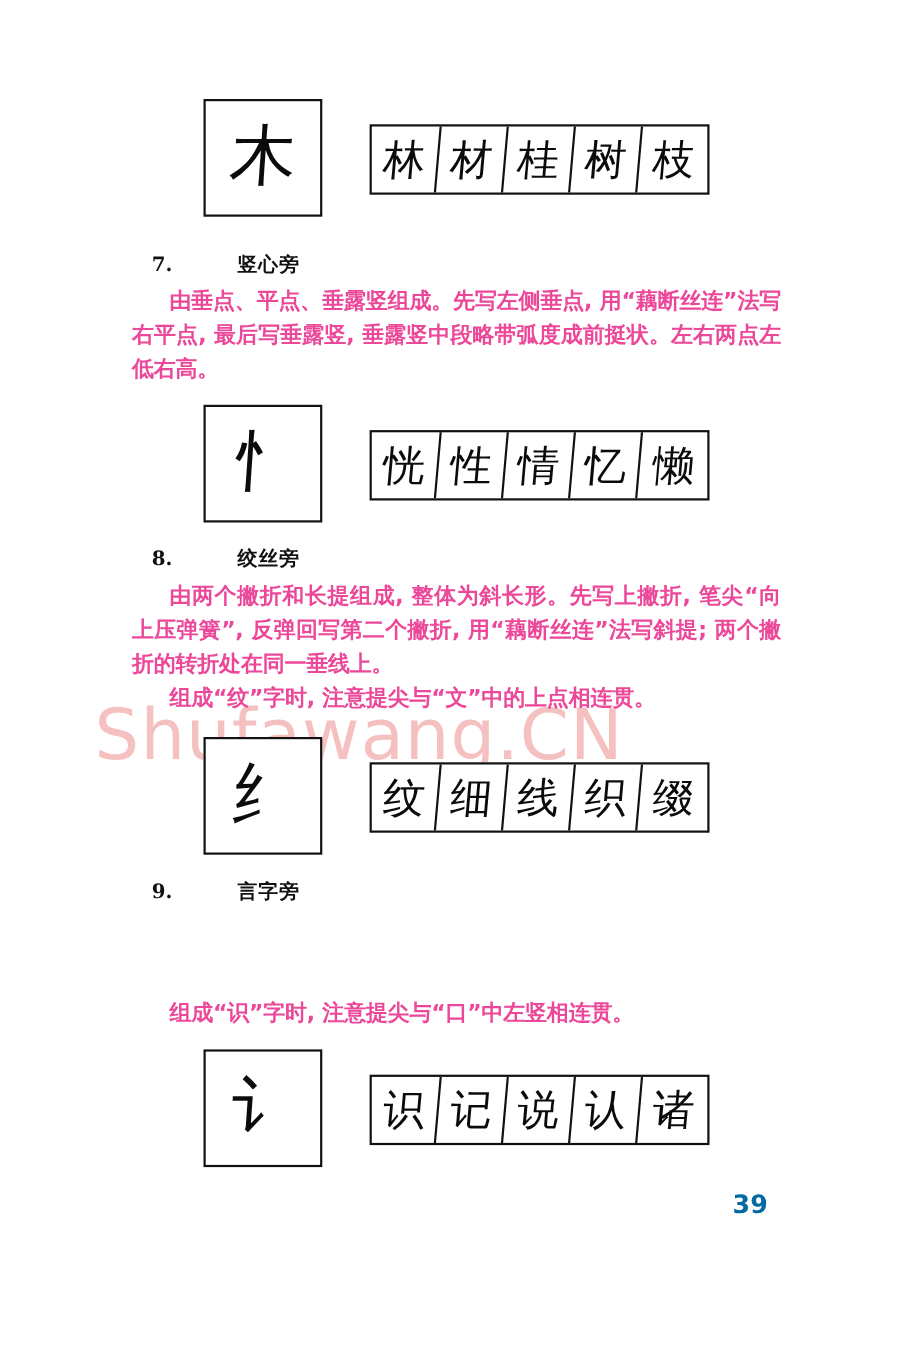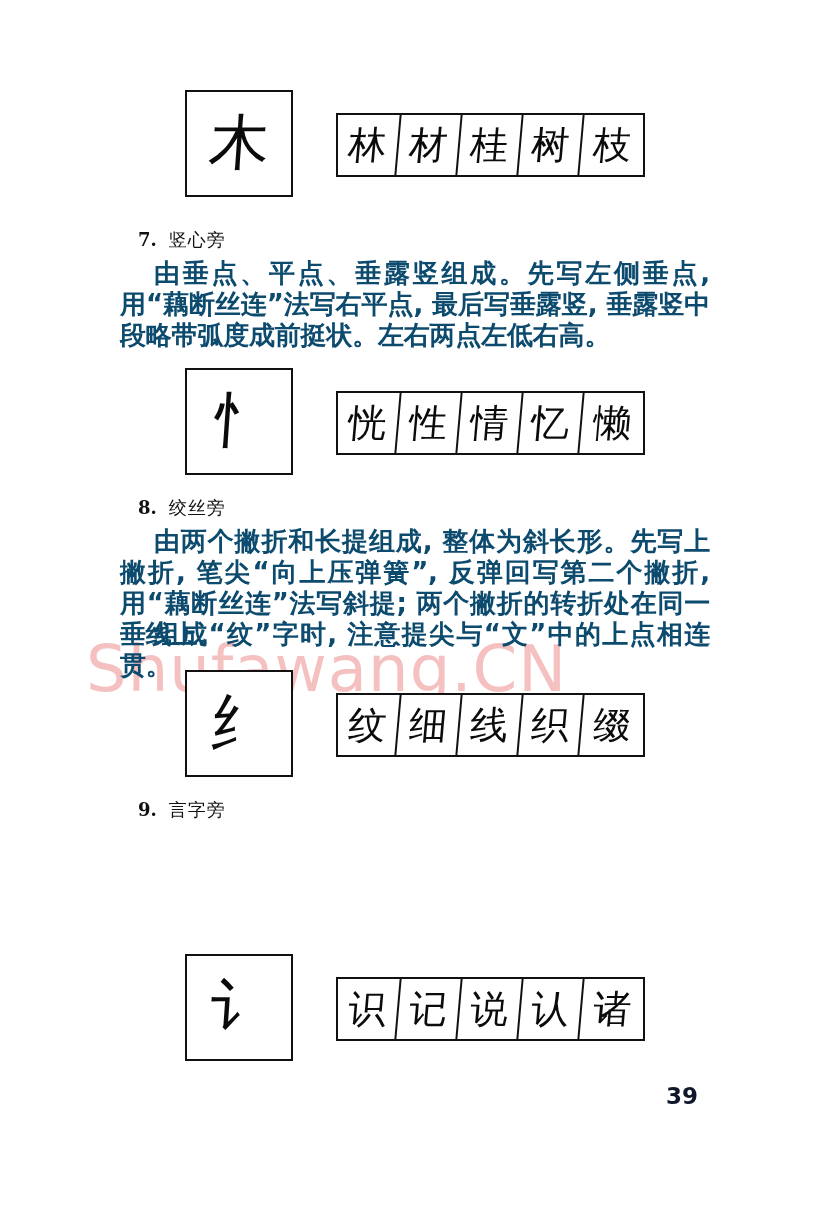--- a/index.html
+++ b/index.html
@@ -120,48 +120,49 @@
   .section-num {
     font-family: "DejaVu Serif", serif;
     font-size: 18px;
     font-weight: 700;
     color: #111;
     margin-right: 12px;
   }
   .section-title {
     font-family: "DejaVu Sans", sans-serif;
     font-size: 18px;
-    font-weight: 400;
+    font-weight: 700;
     color: #111;
     letter-spacing: 1px;
+    margin-left: 47px;
   }
   .para {
     position: absolute;
     left: 120px;
     width: 590px;
     font-family: "DejaVu Sans", sans-serif;
-    font-size: 26px;
+    font-size: 20px;
     font-weight: 700;
     line-height: 31px;
-    color: #0c4a6e;
+    color: #ec4899;
     text-align: justify;
     text-justify: inter-character;
     letter-spacing: -0.2px;
     text-indent: 34px;
   }
 
   
   #page-number {
     position: absolute;
     left: 666px;
     top: 1083px;
     font-family: "DejaVu Sans", sans-serif;
     font-size: 23px;
     font-weight: 700;
-    color: #0f172a;
+    color: #0369a1;
   }
 </style>
 </head>
 <body>
 
 <div id="page">
 
   <div id="watermark">Shufawang.CN</div>
 
   <div class="content">
@@ -221,20 +222,21 @@
         <div class="example-cell">缀</div>
       </div>
     </div>
 
     <div class="section" style="top:798px;">
       <div class="section-heading">
         <span class="section-num">9.</span>
         <span class="section-title">言字旁</span>
       </div>
     </div>
+    <div class="para" style="top:905px;">组成“识”字时, 注意提尖与“口”中左竖相连贯。</div>
 
     <div class="sample-block" style="top:952px;">
       <div class="radical-box">
         <div class="radical-glyph">讠</div>
       </div>
       <div class="examples-row">
         <div class="example-cell">识</div>
         <div class="example-cell">记</div>
         <div class="example-cell">说</div>
         <div class="example-cell">认</div>

